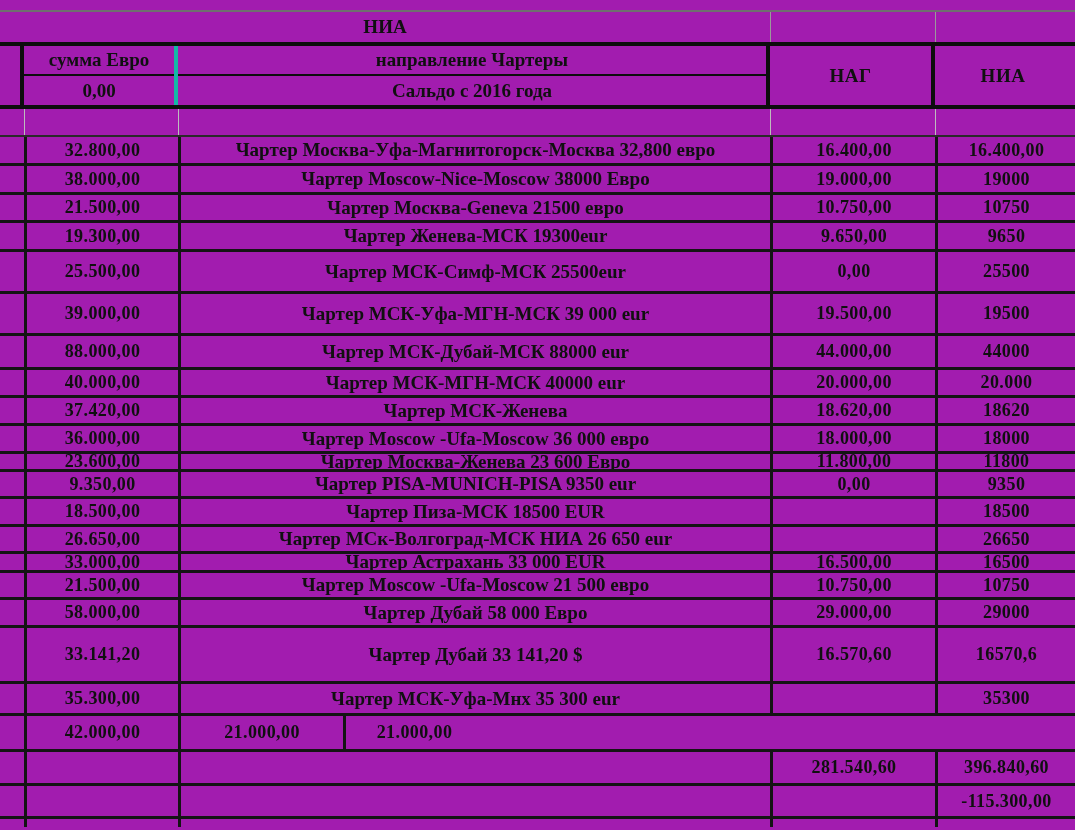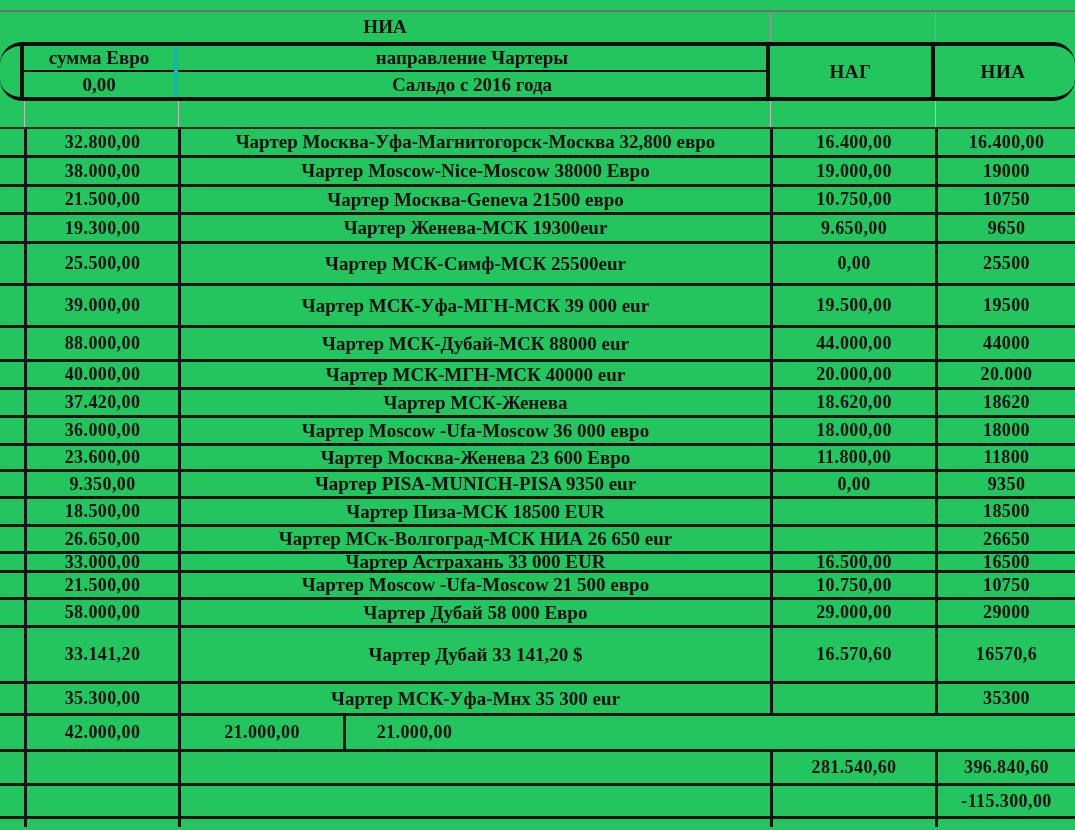--- a/index.html
+++ b/index.html
@@ -1,17 +1,17 @@
 <!DOCTYPE html>
 <html><head>
 <meta charset="utf-8">
 <style>
   html,body { margin:0; padding:0; background:#ffffff; }
   #screen {
-    position:relative; width:1075px; height:830px; background:#22c55e;
+    position:relative; width:1075px; height:830px; background:#a21caf;
     font-family:"Liberation Serif","DejaVu Serif",serif; color:#101010;
     overflow:hidden; box-sizing:border-box; padding-top:10px;
   }
   .row { display:flex; box-sizing:border-box; }
   .c {
     box-sizing:border-box; display:flex; align-items:center; justify-content:center;
     font-weight:bold; overflow:hidden; white-space:nowrap;
   }
   
   .stub { width:24px; }
@@ -22,24 +22,23 @@
 
   
   .title-row { height:32px; border-top:2px solid #6f6f6f; }
   .title-row .c { font-size:19px; }
   .title-row .t-left { width:770px; }
   .title-row .t-nag { width:165px; border-left:1px solid #9a9a9a; }
   .title-row .t-nia { width:140px; border-left:1px solid #9a9a9a; }
 
   
   .header-block {
-    display:flex; height:59px;
+    display:flex; height:67px;
     border-top:4px solid #0d0d0d; border-bottom:4px solid #0d0d0d;
     box-sizing:border-box;
-    border-radius:22px;
   }
   .header-block .h-stub { width:24px; border-right:4px solid #0d0d0d; box-sizing:border-box; }
   .hgroup { display:flex; flex-direction:column; box-sizing:border-box; }
   .hgroup .h-top { height:33px; border-bottom:2px solid #0d0d0d; }
   .hgroup .h-bot { height:26px; }
   .hgroup .c { width:100%; height:100%; font-size:19px; }
   .h-sumgrp { width:150px; }
   .h-dirgrp { width:592px; border-left:4px solid #14b8a6; }
   .h-nag, .h-nia { font-size:19px; border-left:4px solid #0d0d0d; letter-spacing:0.5px; }
   .h-nag { width:165px; } .h-nia { width:140px; }
@@ -158,21 +157,21 @@
     <div class="c nag">18.620,00</div>
     <div class="c nia">18620</div>
   </div>
   <div class="row data-row" style="height:28px">
     <div class="c stub"></div>
     <div class="c sum">36.000,00</div>
     <div class="c dir">Чартер Moscow -Ufa-Moscow 36 000 евро</div>
     <div class="c nag">18.000,00</div>
     <div class="c nia">18000</div>
   </div>
-  <div class="row data-row" style="height:26px">
+  <div class="row data-row" style="height:18px">
     <div class="c stub"></div>
     <div class="c sum">23.600,00</div>
     <div class="c dir">Чартер Москва-Женева 23 600 Евро</div>
     <div class="c nag">11.800,00</div>
     <div class="c nia">11800</div>
   </div>
   <div class="row data-row" style="height:27px">
     <div class="c stub"></div>
     <div class="c sum">9.350,00</div>
     <div class="c dir">Чартер PISA-MUNICH-PISA 9350 eur</div>

